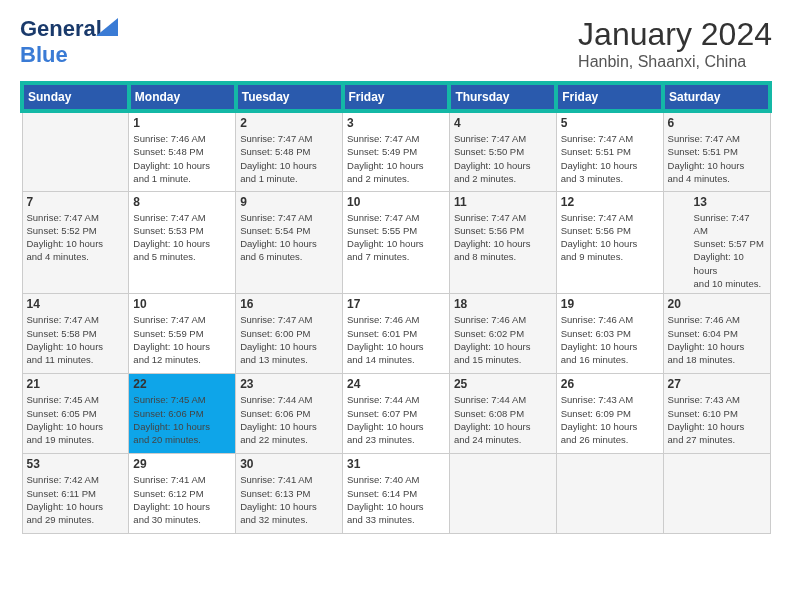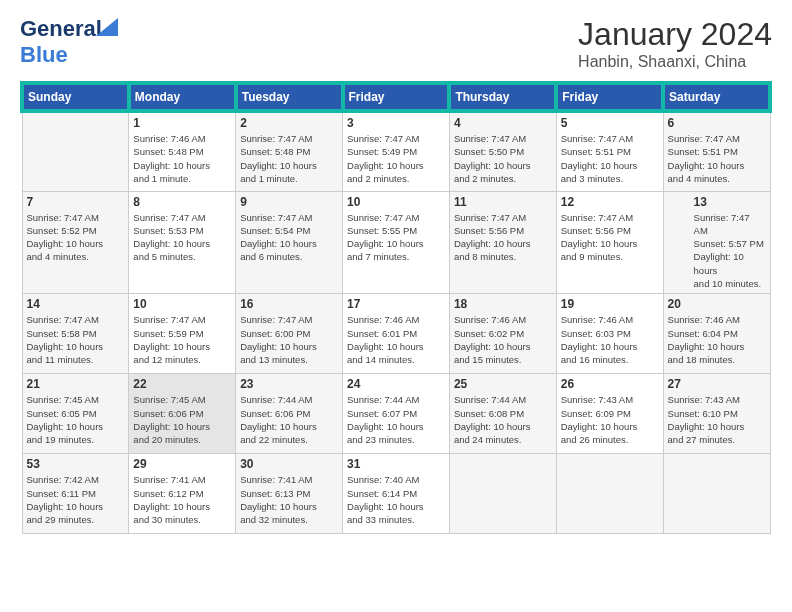--- a/index.html
+++ b/index.html
@@ -269,21 +269,21 @@
           </td>
         </tr>
         <tr>
           <td style="background: rgb(245, 245, 245);">
             <span class="day-number">21</span>
             <div class="day-info" style="white-space: pre-line;">Sunrise: 7:45 AM
 Sunset: 6:05 PM
 Daylight: 10 hours
 and 19 minutes.</div>
           </td>
-          <td style="background: #e5e5e5;">
+          <td style="background: #0ea5e9;">
             <span class="day-number">22</span>
             <div class="day-info" style="white-space: pre-line;">Sunrise: 7:45 AM
 Sunset: 6:06 PM
 Daylight: 10 hours
 and 20 minutes.</div>
           </td>
           <td style="background: rgb(245, 245, 245);">
             <span class="day-number">23</span>
             <div class="day-info" style="white-space: pre-line;">Sunrise: 7:44 AM
 Sunset: 6:06 PM

